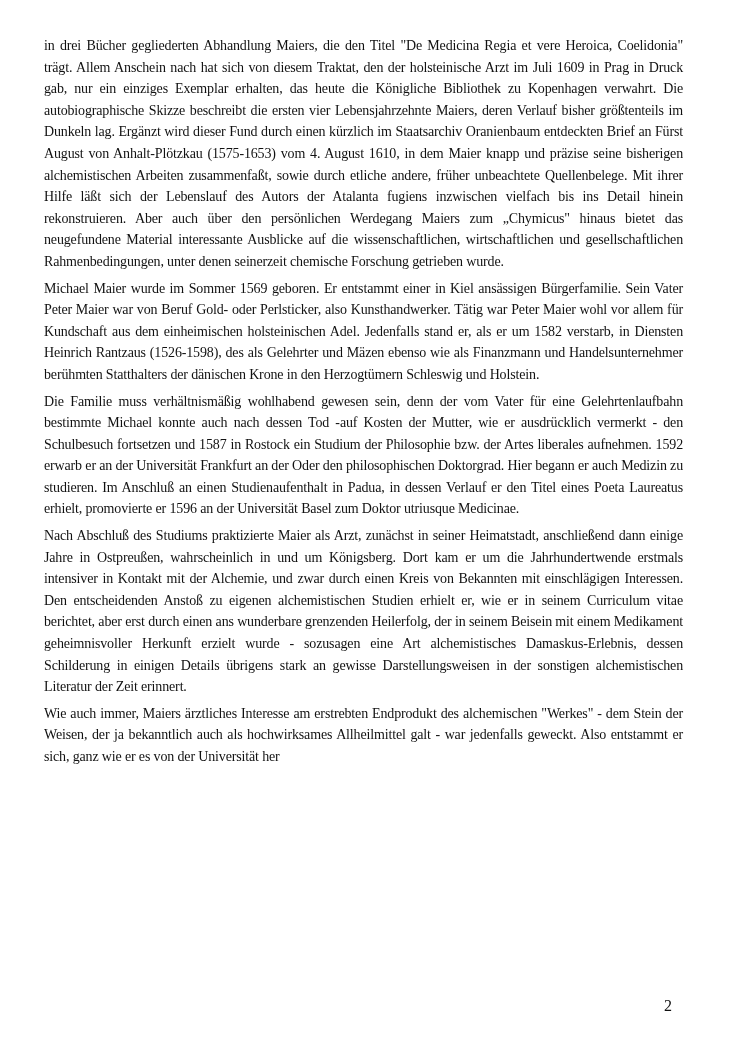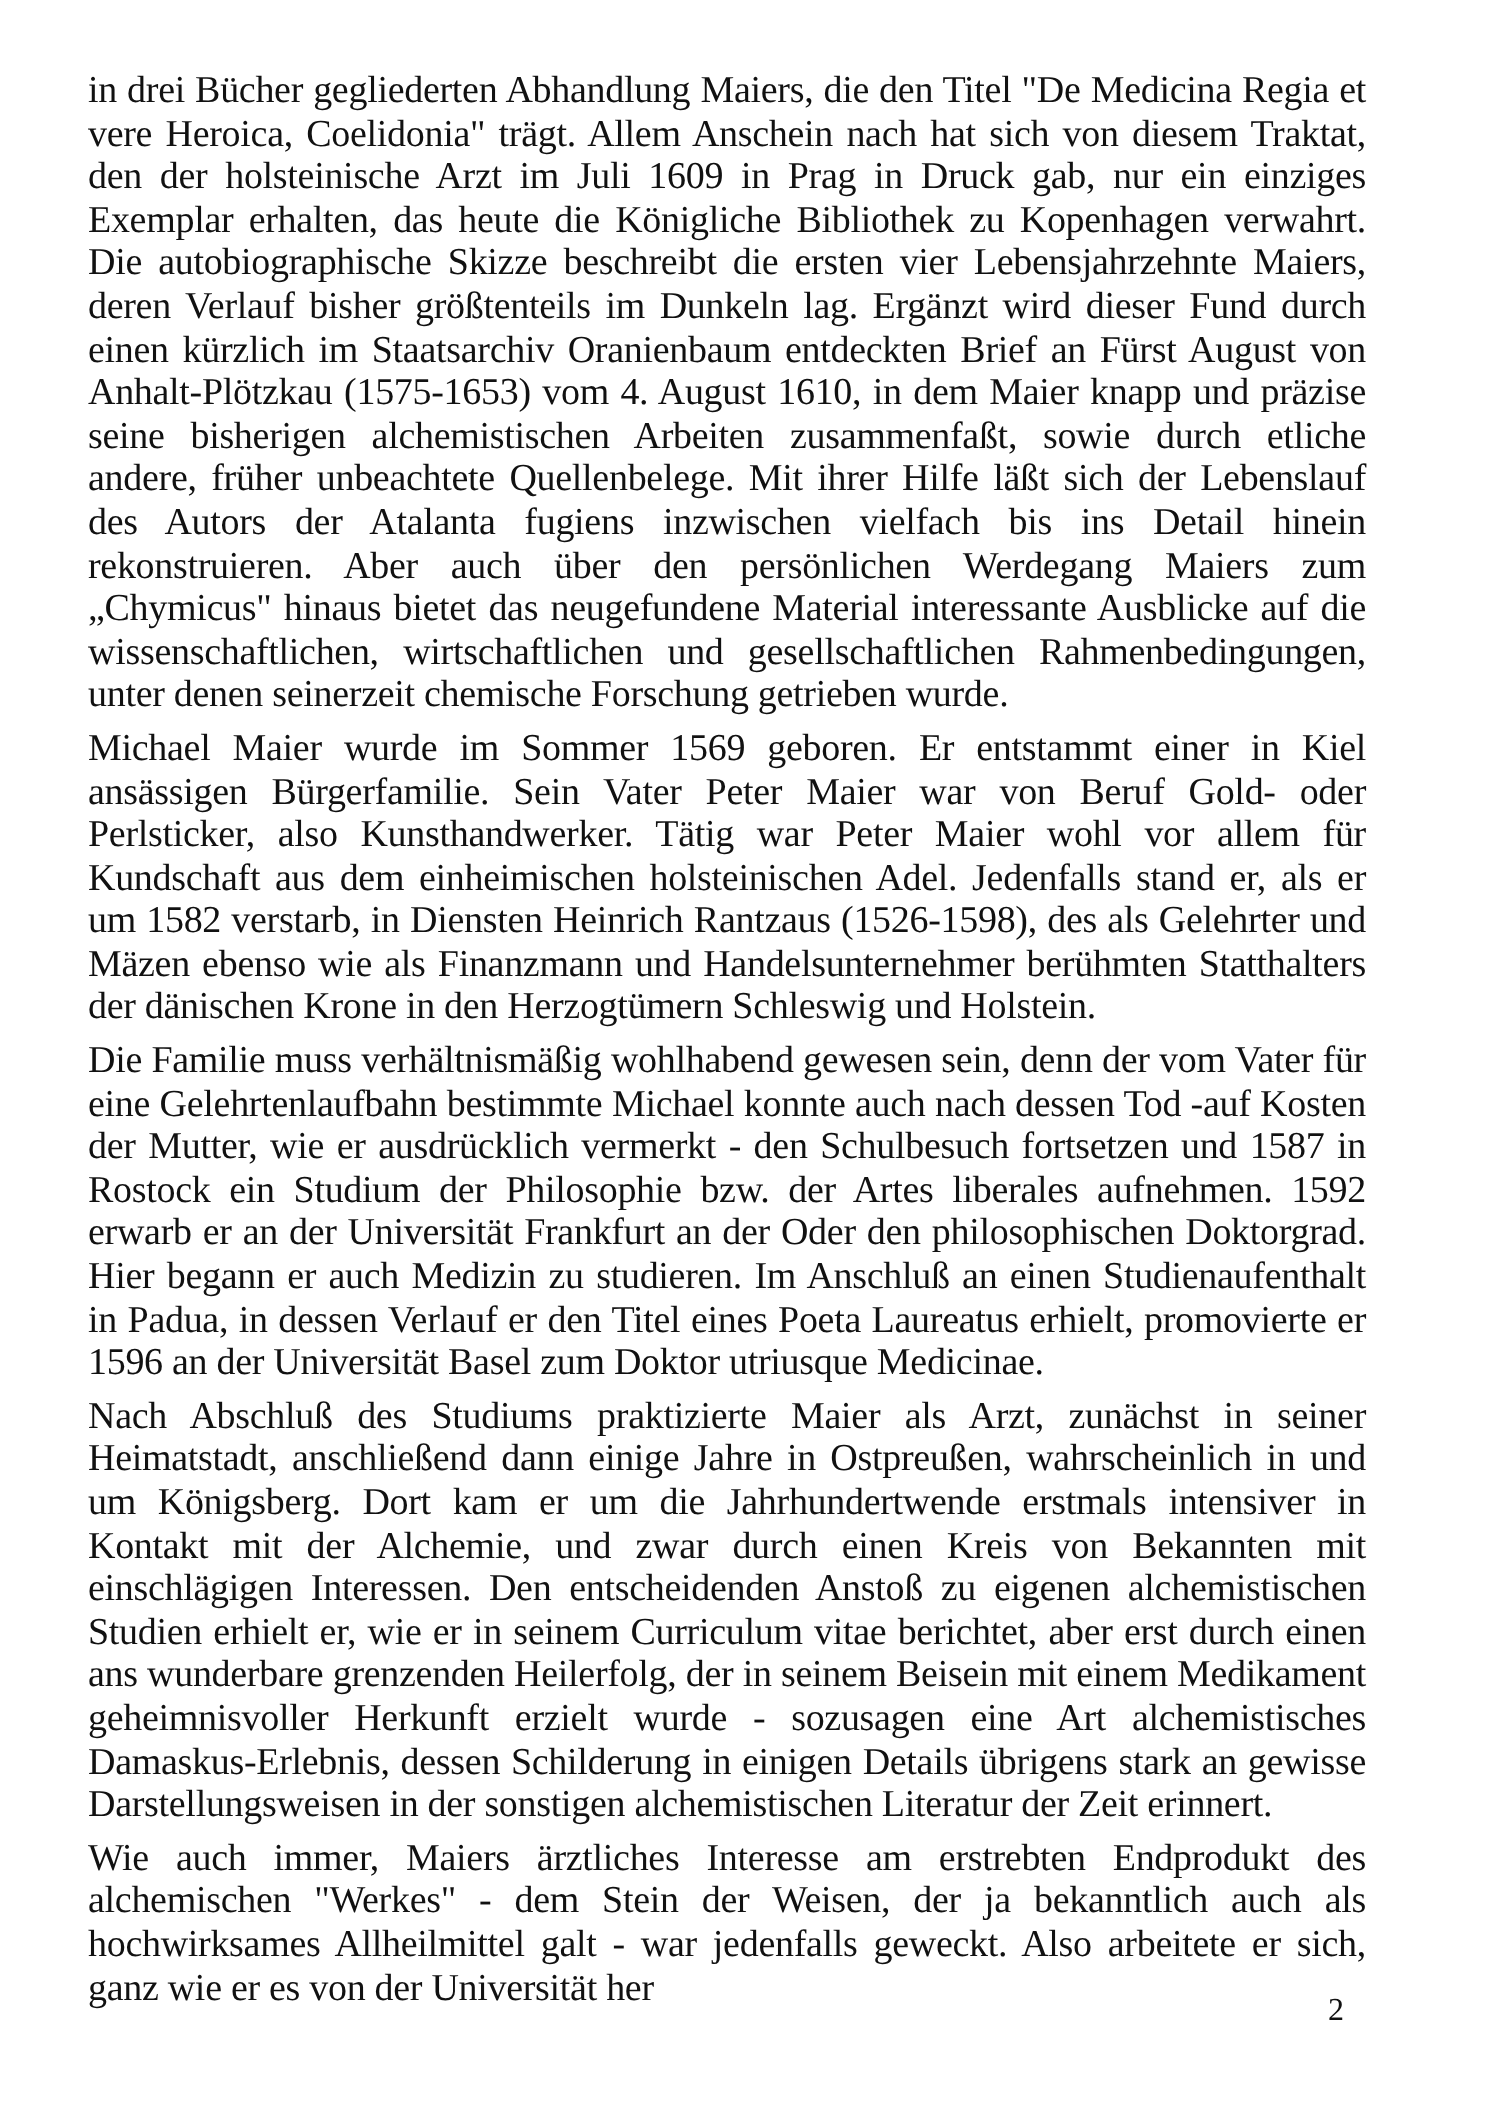--- a/index.html
+++ b/index.html
@@ -16,21 +16,21 @@
       color: #111111;
     }
     .page {
       position: absolute;
       left: 44px;
       top: 35px;
       width: 639px;
     }
     .para {
       margin: 0;
-      font-size: 19px;
+      font-size: 14px;
       line-height: 21.6px;
       text-align: justify;
       letter-spacing: -0.15px;
     }
     .para + .para {
       margin-top: 5px;
     }
     .page-number {
       position: absolute;
       left: 652px;
@@ -43,16 +43,16 @@
     }
   </style>
 </head>
 <body>
 
 <div class="page">
   <p class="para">in drei Bücher gegliederten Abhandlung Maiers, die den Titel "De Medicina Regia et vere Heroica, Coelidonia" trägt. Allem Anschein nach hat sich von diesem Traktat, den der holsteinische Arzt im Juli 1609 in Prag in Druck gab, nur ein einziges Exemplar erhalten, das heute die Königliche Bibliothek zu Kopenhagen verwahrt. Die autobiographische Skizze beschreibt die ersten vier Lebensjahrzehnte Maiers, deren Verlauf bisher größtenteils im Dunkeln lag. Ergänzt wird dieser Fund durch einen kürzlich im Staatsarchiv Oranienbaum entdeckten Brief an Fürst August von Anhalt-Plötzkau (1575-1653) vom 4. August 1610, in dem Maier knapp und präzise seine bisherigen alchemistischen Arbeiten zusammenfaßt, sowie durch etliche andere, früher unbeachtete Quellenbelege. Mit ihrer Hilfe läßt sich der Lebenslauf des Autors der Atalanta fugiens inzwischen vielfach bis ins Detail hinein rekonstruieren. Aber auch über den persönlichen Werdegang Maiers zum „Chymicus" hinaus bietet das neugefundene Material interessante Ausblicke auf die wissenschaftlichen, wirtschaftlichen und gesellschaftlichen Rahmenbedingungen, unter denen seinerzeit chemische Forschung getrieben wurde.</p>
   <p class="para">Michael Maier wurde im Sommer 1569 geboren. Er entstammt einer in Kiel ansässigen Bürgerfamilie. Sein Vater Peter Maier war von Beruf Gold- oder Perlsticker, also Kunsthandwerker. Tätig war Peter Maier wohl vor allem für Kundschaft aus dem einheimischen holsteinischen Adel. Jedenfalls stand er, als er um 1582 verstarb, in Diensten Heinrich Rantzaus (1526-1598), des als Gelehrter und Mäzen ebenso wie als Finanzmann und Handelsunternehmer berühmten Statthalters der dänischen Krone in den Herzogtümern Schleswig und Holstein.</p>
   <p class="para">Die Familie muss verhältnismäßig wohlhabend gewesen sein, denn der vom Vater für eine Gelehrtenlaufbahn bestimmte Michael konnte auch nach dessen Tod -auf Kosten der Mutter, wie er ausdrücklich vermerkt - den Schulbesuch fortsetzen und 1587 in Rostock ein Studium der Philosophie bzw. der Artes liberales aufnehmen. 1592 erwarb er an der Universität Frankfurt an der Oder den philosophischen Doktorgrad. Hier begann er auch Medizin zu studieren. Im Anschluß an einen Studienaufenthalt in Padua, in dessen Verlauf er den Titel eines Poeta Laureatus erhielt, promovierte er 1596 an der Universität Basel zum Doktor utriusque Medicinae.</p>
   <p class="para">Nach Abschluß des Studiums praktizierte Maier als Arzt, zunächst in seiner Heimatstadt, anschließend dann einige Jahre in Ostpreußen, wahrscheinlich in und um Königsberg. Dort kam er um die Jahrhundertwende erstmals intensiver in Kontakt mit der Alchemie, und zwar durch einen Kreis von Bekannten mit einschlägigen Interessen. Den entscheidenden Anstoß zu eigenen alchemistischen Studien erhielt er, wie er in seinem Curriculum vitae berichtet, aber erst durch einen ans wunderbare grenzenden Heilerfolg, der in seinem Beisein mit einem Medikament geheimnisvoller Herkunft erzielt wurde - sozusagen eine Art alchemistisches Damaskus-Erlebnis, dessen Schilderung in einigen Details übrigens stark an gewisse Darstellungsweisen in der sonstigen alchemistischen Literatur der Zeit erinnert.</p>
-  <p class="para">Wie auch immer, Maiers ärztliches Interesse am erstrebten Endprodukt des alchemischen "Werkes" - dem Stein der Weisen, der ja bekanntlich auch als hochwirksames Allheilmittel galt - war jedenfalls geweckt. Also arbeitete er sich, ganz wie er es von der Universität her</p>
+  <p class="para">Wie auch immer, Maiers ärztliches Interesse am erstrebten Endprodukt des alchemischen "Werkes" - dem Stein der Weisen, der ja bekanntlich auch als hochwirksames Allheilmittel galt - war jedenfalls geweckt. Also entstammt er sich, ganz wie er es von der Universität her</p>
 </div>
 
 <div class="page-number">2</div>
 
 </body></html>

